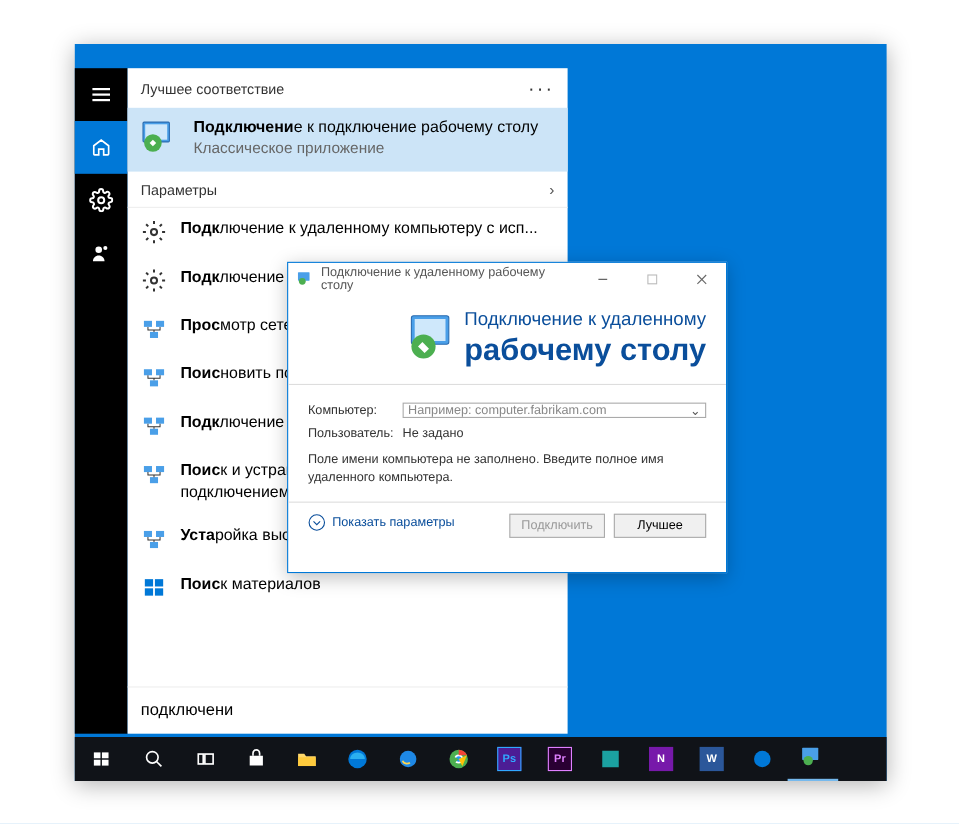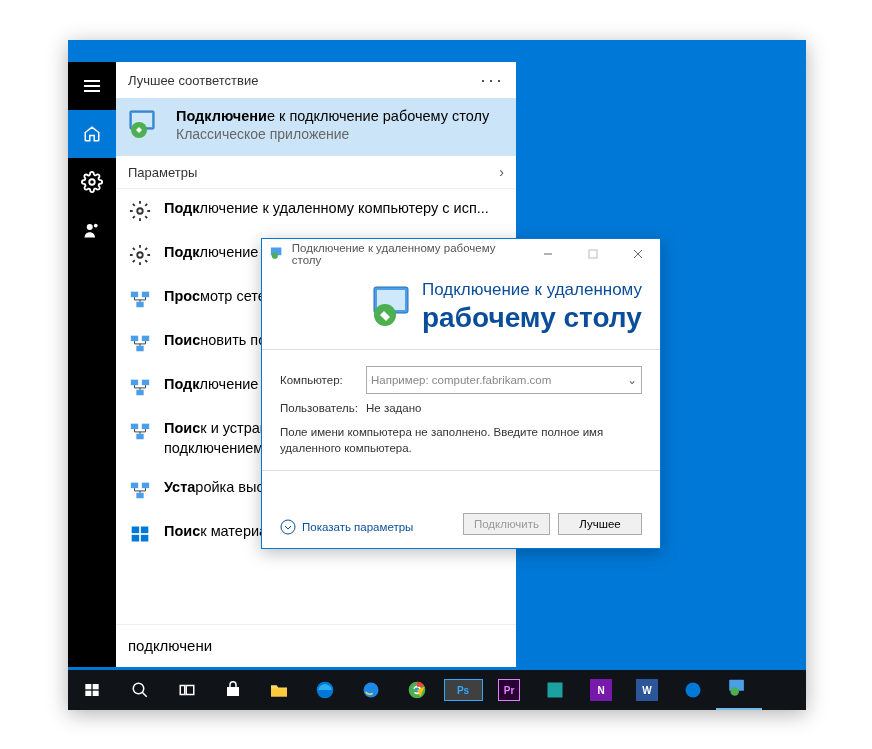--- a/index.html
+++ b/index.html
@@ -37,26 +37,26 @@
 .rdp-title-left { display: flex; align-items: center; gap: 6px; }
 .rdp-winbtns { display: flex; }
 .rdp-winbtn { width: 45px; height: 30px; display: flex; align-items: center; justify-content: center; cursor: pointer; color: #666; }
 .rdp-banner { display: flex; align-items: center; gap: 4px; padding: 10px 18px 14px 18px; justify-content: flex-end; }
 .rdp-banner-icon { width: 48px; height: 48px; flex-shrink: 0; }
 .rdp-banner-text { color: #0a4e9b; font-size: 17px; line-height: 1.25; }
 .rdp-banner-text .bold { font-size: 28px; font-weight: bold; }
 .rdp-body { padding: 8px 18px 4px 18px; font-size: 11.5px; color: #333; border-top: 1px solid #ddd; }
 .rdp-row { display: flex; align-items: center; gap: 10px; margin: 8px 0; }
 .rdp-label { width: 76px; }
-.rdp-combo { flex: 1; height: 28px; border: 1px solid #aaa; font-size: 11.5px; padding: 0 4px; color: #777; background: #fff; display: flex; align-items: center; justify-content: space-between; }
+.rdp-combo { flex: 1; height: 14px; border: 1px solid #aaa; font-size: 11.5px; padding: 0 4px; color: #777; background: #fff; display: flex; align-items: center; justify-content: space-between; }
 .rdp-help { color: #333; line-height: 1.4; margin: 10px 0; }
-.rdp-footer { display: flex; align-items: flex-end; justify-content: space-between; padding: 10px 18px 13px 18px; border-top: 1px solid #ddd; }
+.rdp-footer { display: flex; align-items: flex-start; justify-content: space-between; padding: 10px 18px 31px 18px; border-top: 1px solid #ddd; }
 .rdp-show { display: flex; align-items: center; gap: 6px; font-size: 11.5px; color: #0a4e9b; cursor: pointer; }
 .rdp-fbtns { display: flex; gap: 8px; }
-.rdp-btn { min-width: 84px; height: 22px; font-size: 11.5px; border: 1px solid #aaa; background: #f0f0f0; cursor: pointer; padding: 0 10px; margin-top: 32px; }
+.rdp-btn { min-width: 84px; height: 22px; font-size: 11.5px; border: 1px solid #aaa; background: #f0f0f0; cursor: pointer; padding: 0 10px; }
 .rdp-btn:disabled { color: #999; }
 .gear-svg { width: 22px; height: 22px; }
 .chevron { font-size: 14px; color: #555; }
 svg { display: block; }
 </style>
 </head>
 <body>
 
 <div class="desktop">
 
@@ -321,21 +321,21 @@
       <svg width="20" height="20" viewBox="0 0 24 24">
           <circle cx="12" cy="12" r="10" fill="#4caf50"></circle>
           <circle cx="12" cy="12" r="5" fill="#fff"></circle>
           <circle cx="12" cy="12" r="3" fill="#2196f3"></circle>
           <path d="M12 2a10 10 0 019 6H12z" fill="#f44336"></path>
           <path d="M3 8l5 8 4-4z" fill="#4caf50"></path>
           <path d="M21 8l-5 12-4-8z" fill="#ffc107"></path>
         </svg>
     </div>
     <div class="tb-item">
-        <div style="width:39px;height:22px;background:#404040;color:#31a8ff;font-size:10px;font-weight:bold;display:flex;align-items:center;justify-content:center;border:1px solid #31a8ff">Ps</div>
+        <div style="width:22px;height:22px;background:#4c1d95;color:#31a8ff;font-size:10px;font-weight:bold;display:flex;align-items:center;justify-content:center;border:1px solid #31a8ff">Ps</div>
       </div>
     <div class="tb-item">
         <div style="width:22px;height:22px;background:#2a0033;color:#e080ff;font-size:10px;font-weight:bold;display:flex;align-items:center;justify-content:center;border:1px solid #e080ff">Pr</div>
       </div>
     <div class="tb-item">
         <svg width="20" height="20" viewBox="0 0 24 24">
           <rect x="3" y="3" width="18" height="18" fill="#1ba1a1"></rect>
         </svg>
       </div>
     <div class="tb-item">

